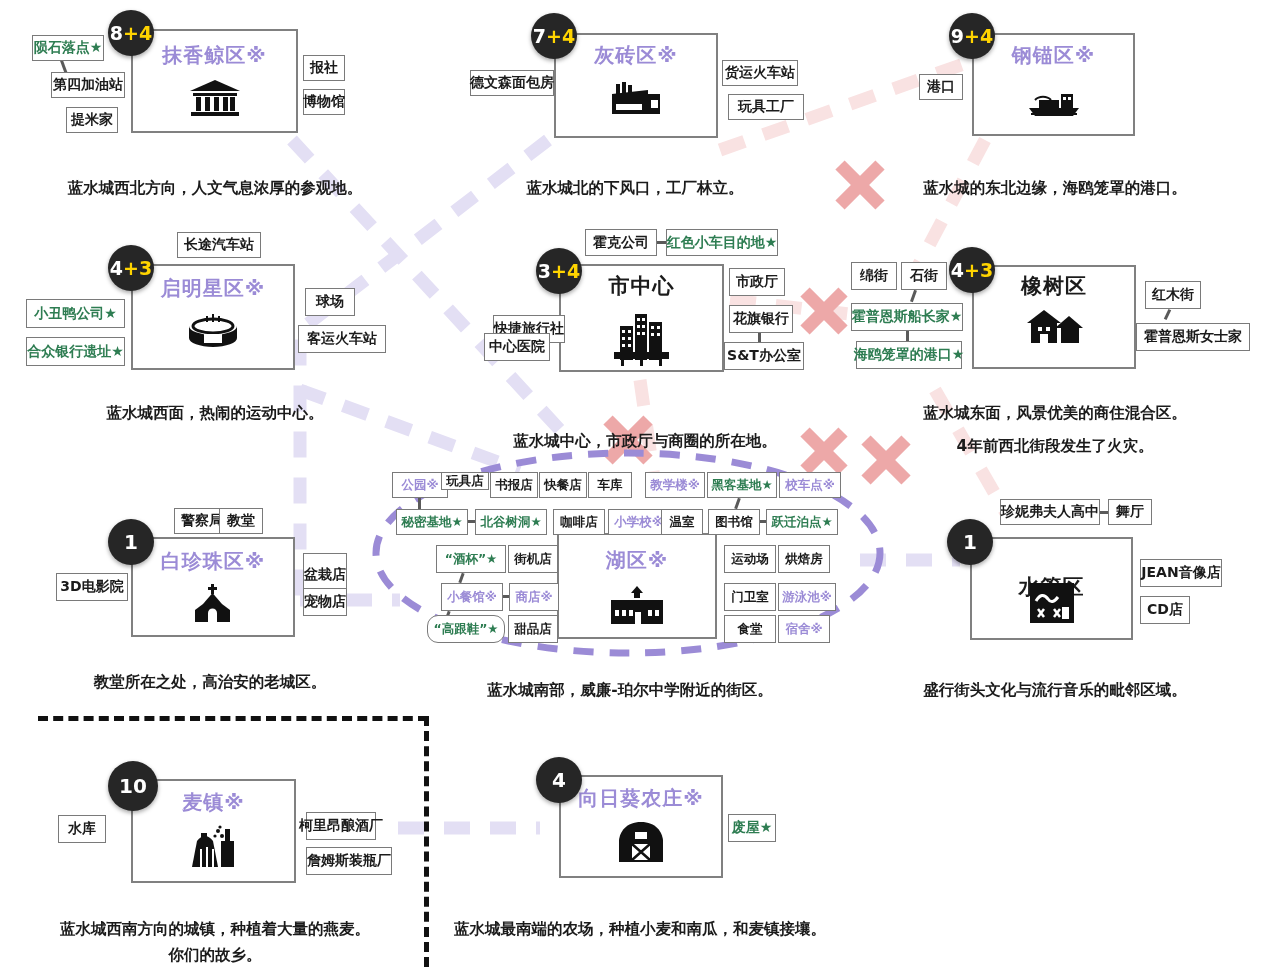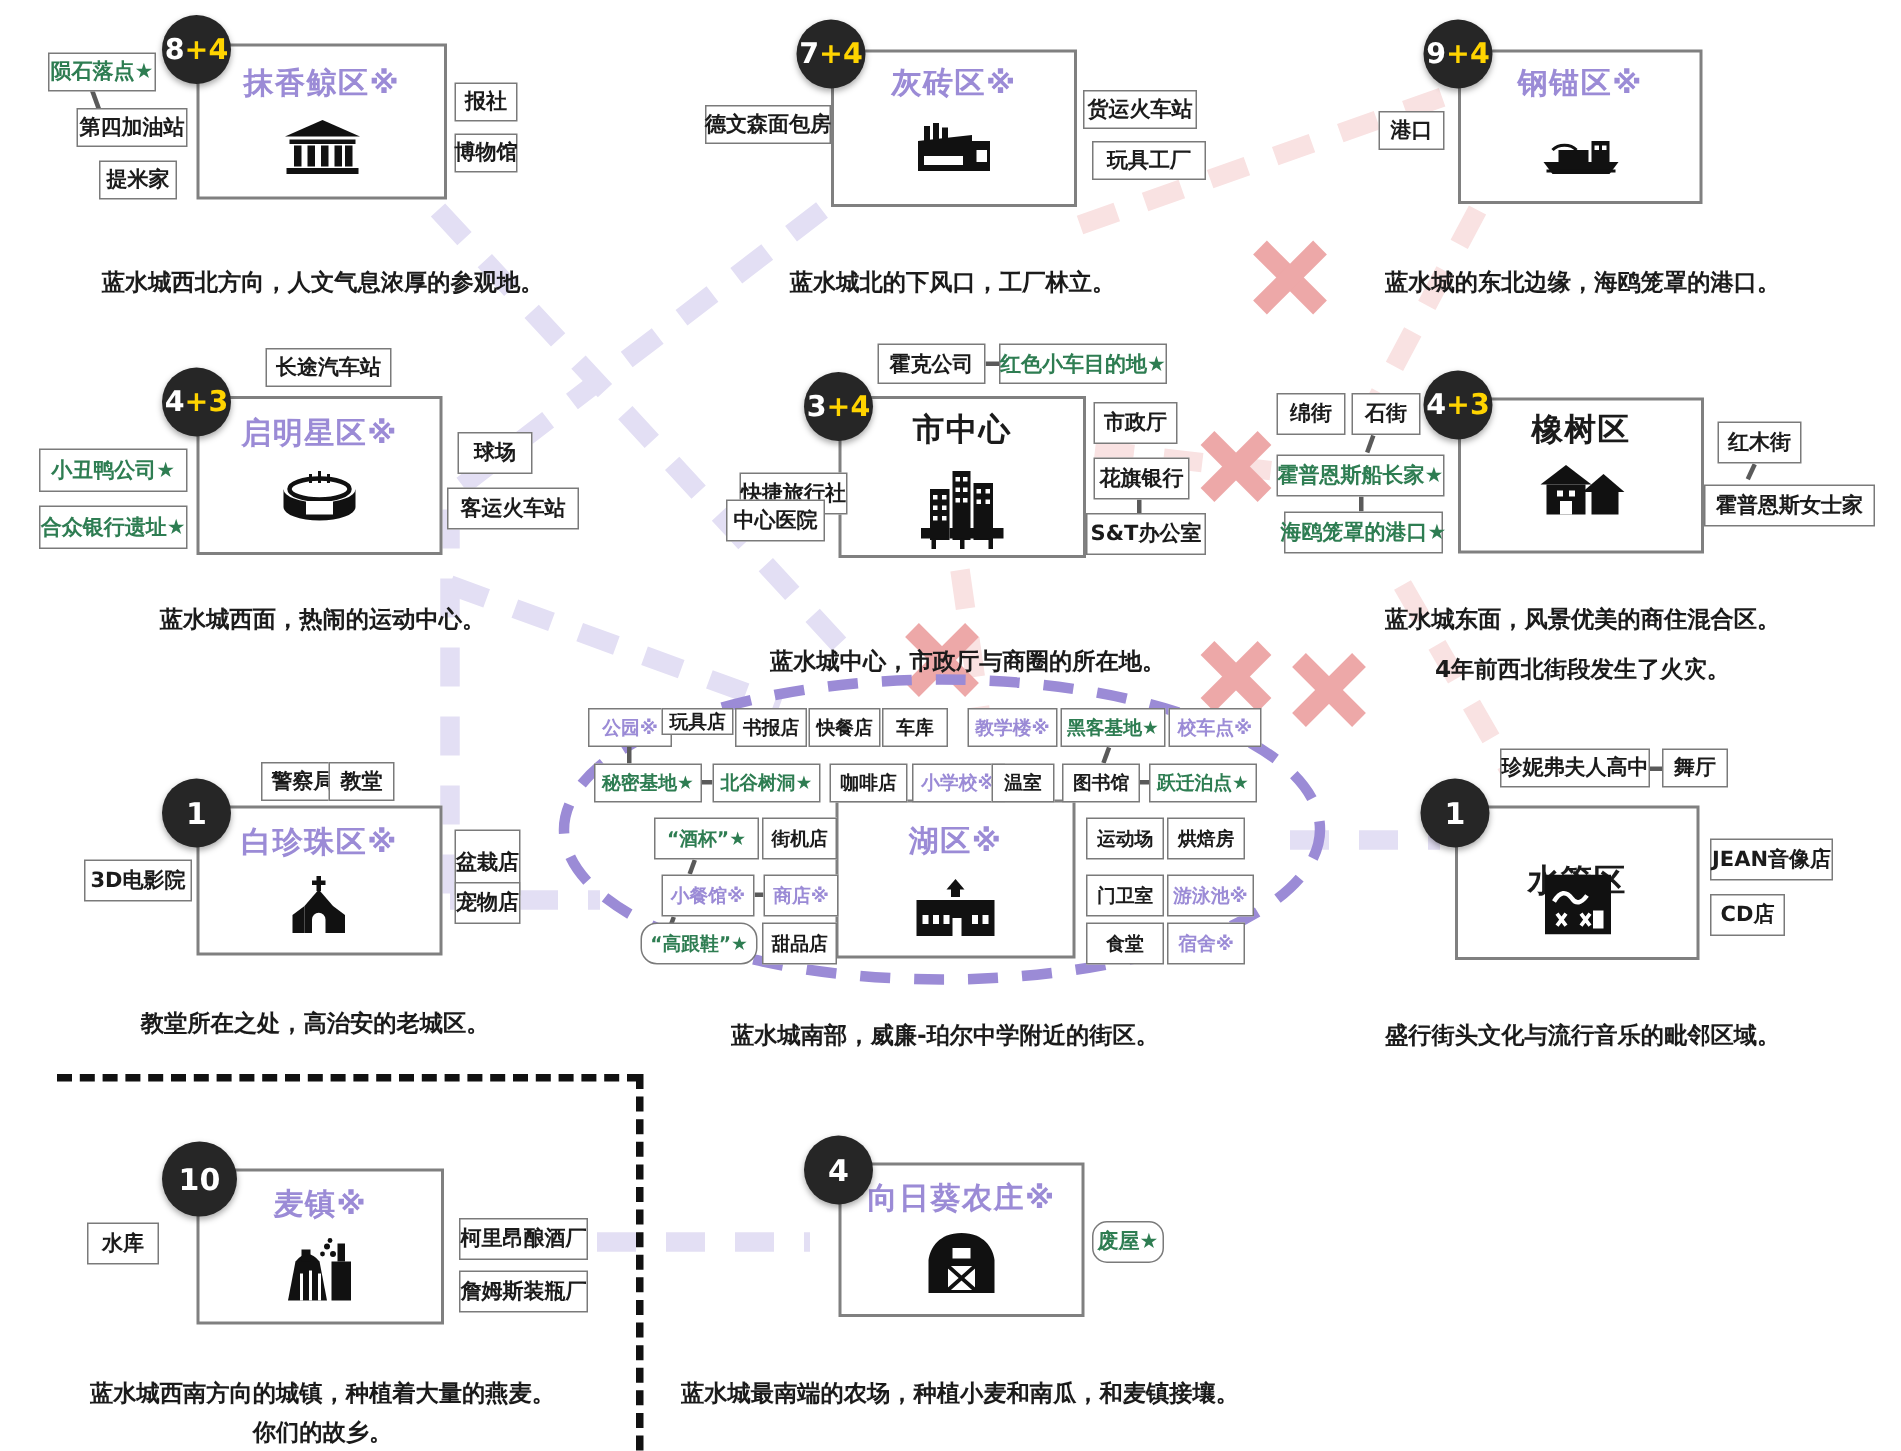--- a/index.html
+++ b/index.html
@@ -439,39 +439,39 @@
             <rect x="19" y="22" width="2" height="20"></rect>
             <rect x="25" y="24" width="2" height="18"></rect>
           </g>
       </svg>
     </div>
     <div class="badge" style="left:108px;top:761px;width:50px;height:50px;font-size:20px;">
       <span class="n">10</span>
         <span class="p"></span>
     </div>
     <div class="chip" style="left:58px;top:815px;width:48px;height:28px;">水库</div>
-    <div class="chip" style="left:306px;top:812px;width:86px;height:28px;">柯里昂酿酒厂</div>
+    <div class="chip" style="left:306px;top:812px;width:70px;height:28px;">柯里昂酿酒厂</div>
     <div class="chip" style="left:306px;top:847px;width:86px;height:28px;">詹姆斯装瓶厂</div>
     <div class="caption" style="left:20px;top:919px;width:390px;">蓝水城西南方向的城镇，种植着大量的燕麦。</div>
     <div class="caption" style="left:20px;top:945px;width:390px;">你们的故乡。</div>
   </div>
 
   <div class="district">
     <div class="dbox" style="left:559px;top:775px;width:164px;height:103px;"></div>
     <div class="dtitle purple" style="left:559px;top:785px;width:164px;font-size:20px;">向日葵农庄※</div>
     <div class="dicon" style="left:559px;top:822px;width:164px;">
       <svg width="50" height="40" viewBox="0 0 50 40" fill="#111">
         <path d="M25 0 C10 0 4 10 3 18 L3 40 L47 40 L47 18 C46 10 40 0 25 0 z"></path>
         <rect x="19" y="10" width="12" height="7" fill="#fff"></rect>
         <rect x="16" y="22" width="18" height="16" fill="#fff"></rect>
         <path d="M16 22 L34 38 M34 22 L16 38" stroke="#111" stroke-width="2.5"></path>
       </svg>
     </div>
     <div class="badge" style="left:536px;top:757px;width:46px;height:46px;font-size:20px;">
       <span class="n">4</span>
         <span class="p"></span>
     </div>
-    <div class="chip green" style="left:728px;top:814px;width:48px;height:28px;border-radius:10px;">废屋★</div>
+    <div class="chip green" style="left:728px;top:814px;width:48px;height:28px;">废屋★</div>
     <div class="caption" style="left:430px;top:919px;width:420px;">蓝水城最南端的农场，种植小麦和南瓜，和麦镇接壤。</div>
   </div>
 
 
 </div>
 
 </body></html>

